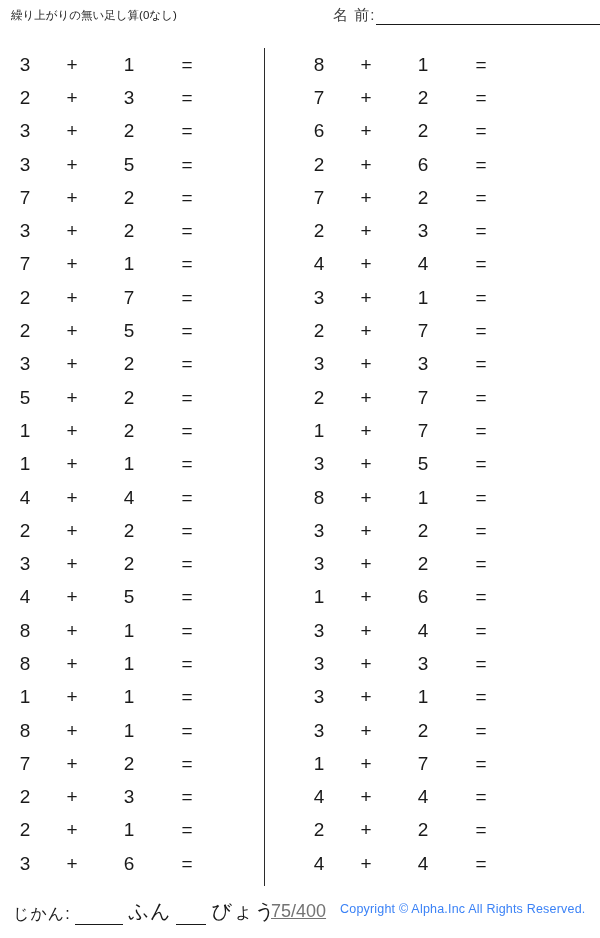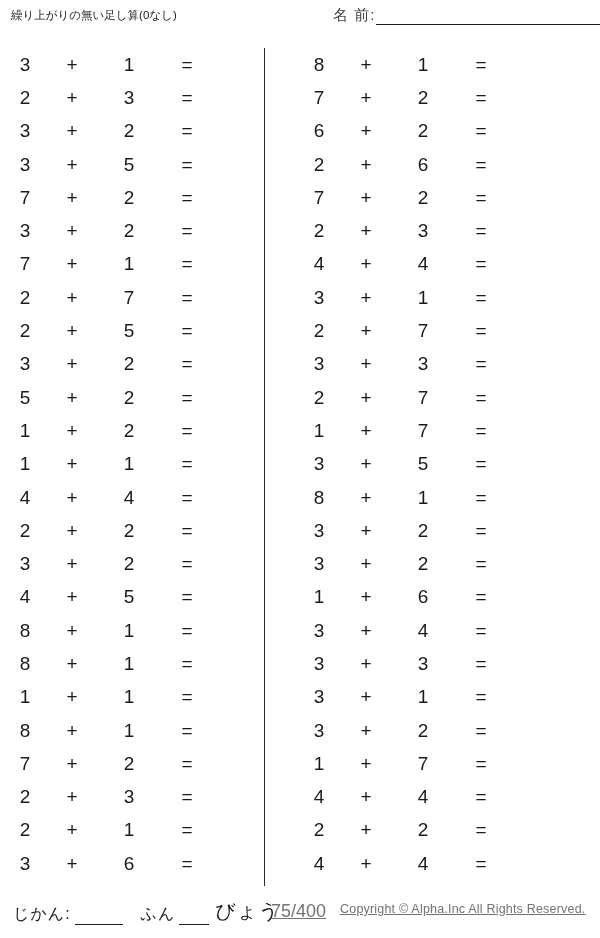--- a/index.html
+++ b/index.html
@@ -123,21 +123,21 @@
     letter-spacing: 1px;
   }
   .time-label { font-size: 16px; }
   .time-line {
     display: inline-block;
     width: 48px;
     border-bottom: 1px solid #1a1a1a;
     height: 18px;
     margin: 0 4px;
   }
-  .time-unit1 { font-size: 16px; margin-left: 14px; }
+  .time-unit1 { font-size: 20px; margin-left: 2px; }
   .time-line2 {
     display: inline-block;
     width: 30px;
     border-bottom: 1px solid #1a1a1a;
     height: 18px;
     margin: 0 4px;
   }
   .time-unit2 { font-size: 20px; margin-left: 2px; }
   .page-count {
     position: absolute;
@@ -145,24 +145,23 @@
     top: 11px;
     font-size: 18px;
     color: #737373;
     text-decoration: underline;
   }
   .copyright {
     position: absolute;
     left: 340px;
     top: 12px;
     font-size: 12.5px;
-    color: #737373;
+    color: #3b82f6;
     letter-spacing: 0.2px;
     white-space: nowrap;
-    text-decoration: underline;
   }
 </style>
 </head>
 <body>
 
 <div class="sheet">
 
   <div class="header">
     <div class="worksheet-title">繰り上がりの無い足し算(0なし)</div>
     <div class="name-block">

